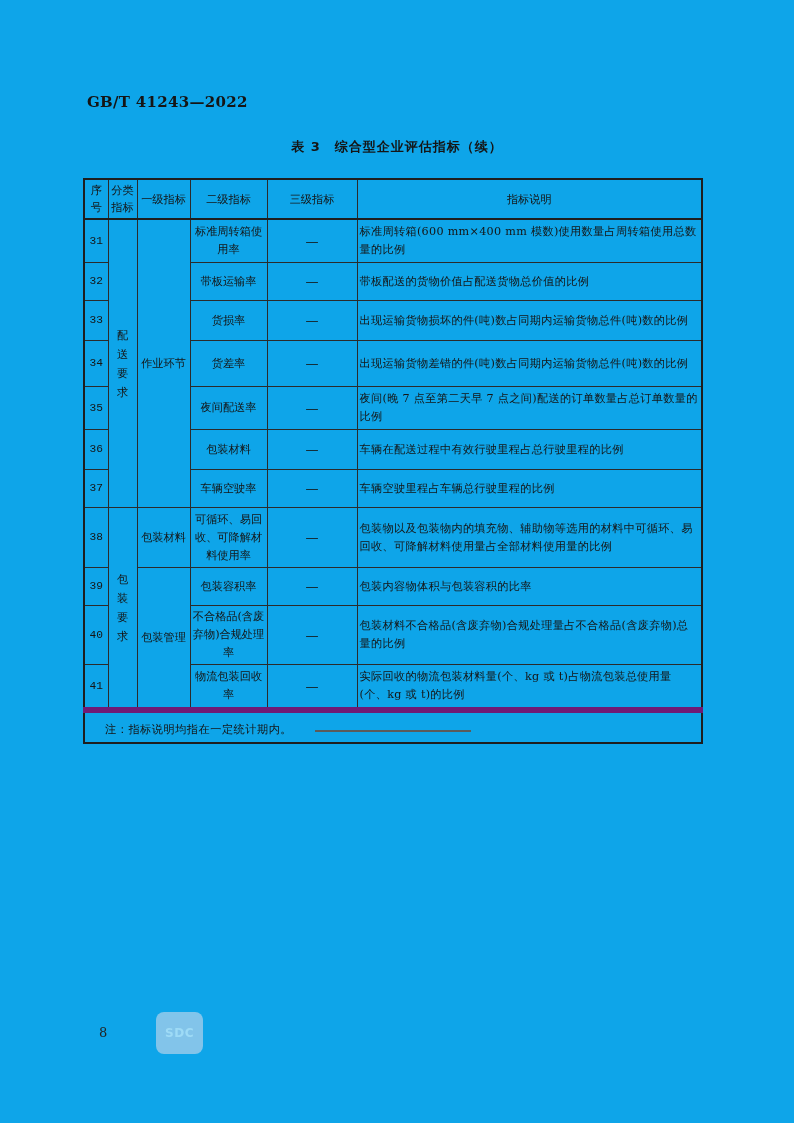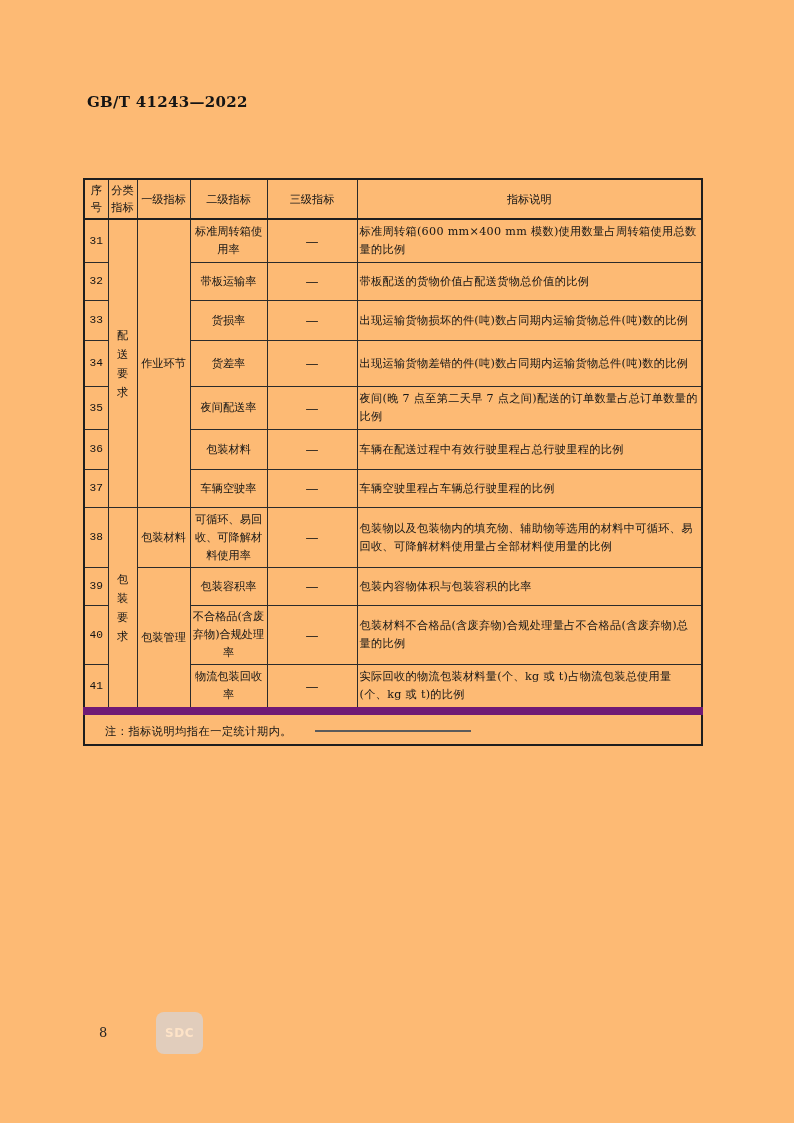--- a/index.html
+++ b/index.html
@@ -1,21 +1,21 @@
 <!DOCTYPE html>
 <html><head>
 <meta charset="utf-8">
 <style>
   * { margin:0; padding:0; box-sizing:border-box; }
   html,body { background:#e8e8e8; }
   .page {
     position:relative;
     width:794px; height:1123px;
     margin:0 auto;
-    background:#fdba74;
+    background:#0ea5e9;
     font-family:"DejaVu Serif","Liberation Serif",serif;
     color:#1c1c1c;
     overflow:hidden;
   }
   .doc-code {
     position:absolute; left:87px; top:93px;
     font-size:15px; font-weight:bold; letter-spacing:0.3px;
     color:#151515;
   }
   .table-title {
@@ -51,21 +51,21 @@
   .std-table td.cat { padding:2px 3px; line-height:19px; }
   .std-table td.l2 { line-height:18px; }
   .std-table td.l3 { font-size:13px; }
   .std-table td.desc {
     text-align:left;
     padding:3px 2px;
     line-height:18px;
     letter-spacing:0.3px;
   }
   .std-table td.note-cell {
-    border-top:8px solid #701a75;
+    border-top:6px solid #701a75;
     text-align:left;
     height:29px;
     padding:8px 6px 4px 20px;
     letter-spacing:0.5px;
   }
   .separator-line {
     position:absolute; left:315px; top:730px;
     width:156px; height:2px;
     background:#5b5b5b;
   }
@@ -84,20 +84,21 @@
     font-size:13px; color:#222;
   }
 </style>
 </head>
 <body>
 
 <div class="page">
 
   <div class="doc-code">GB/T 41243—2022</div>
 
+  <div class="table-title">表 3　综合型企业评估指标（续）</div>
 
   <table class="std-table">
     <colgroup>
       <col style="width:24px">
       <col style="width:29px">
       <col style="width:53px">
       <col style="width:77px">
       <col style="width:90px">
       <col style="width:345px">
     </colgroup>

